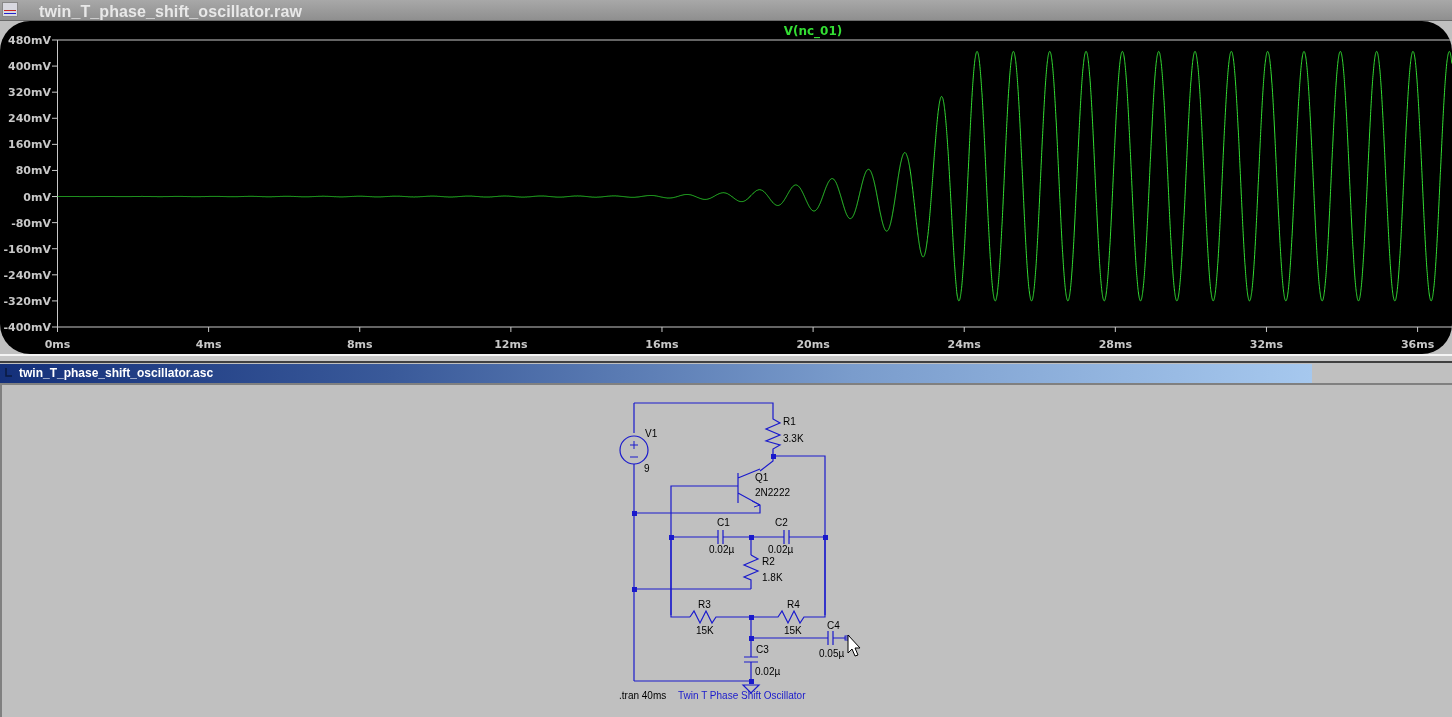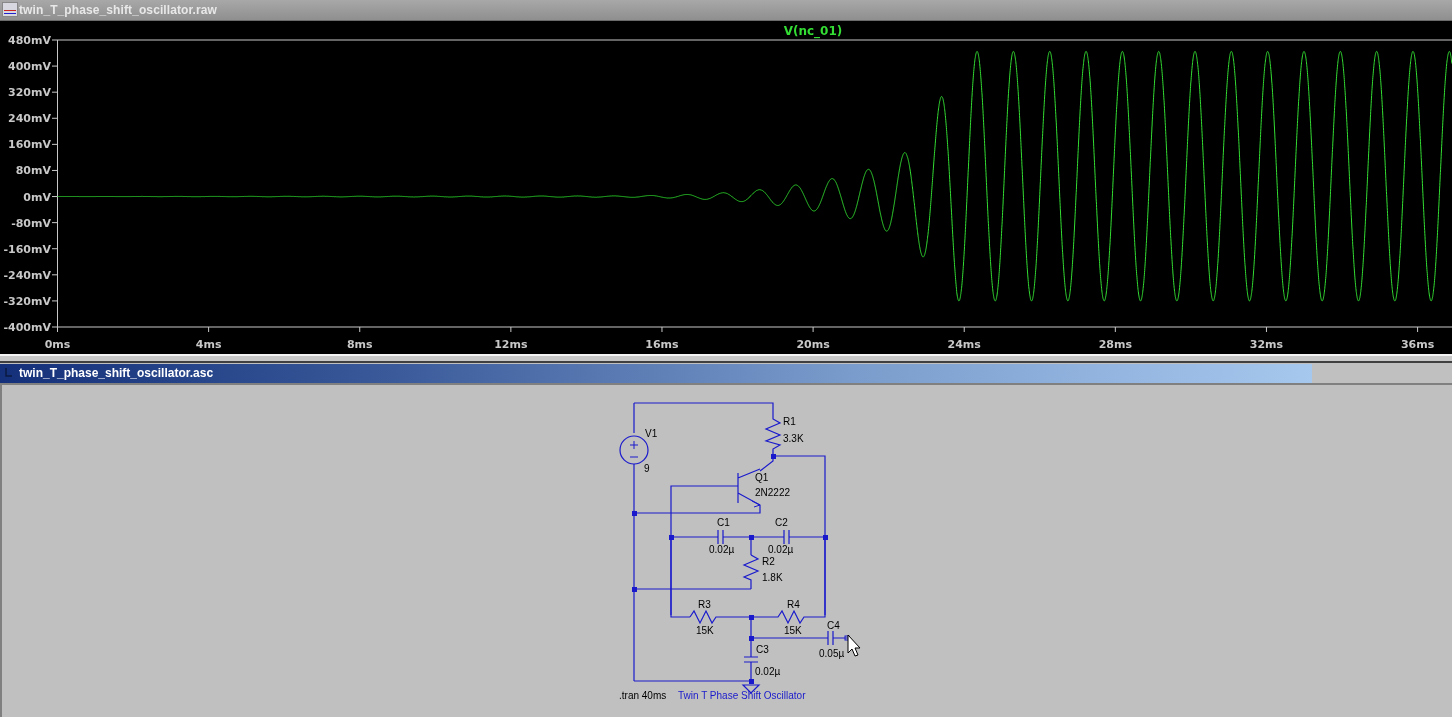--- a/index.html
+++ b/index.html
@@ -1,21 +1,21 @@
 <!DOCTYPE html>
 <html><head>
 <meta charset="utf-8">
 <style>
   html, body { margin:0; padding:0; }
   body { width:1452px; height:717px; overflow:hidden; background:#c0c0c0; font-family:"Liberation Sans", sans-serif; position:relative; }
   .titlebar-gray { position:absolute; left:0; top:0; width:1452px; height:20px; background:linear-gradient(#a8a8a8,#8f8f8f); border-bottom:1px solid #6a6a6a; }
-  .titlebar-gray .title { position:absolute; left:19px; top:3px; font-size:12px; font-weight:bold; color:#e8e8e8; letter-spacing:0.1px; }
+  .titlebar-gray .title { position:absolute; left:19px; top:3px; font-size:16px; font-weight:bold; color:#e8e8e8; letter-spacing:0.1px;padding-left:20px; }
   .wave-icon { position:absolute; left:2px; top:2px; width:16px; height:15px; background:#d8d8e0; border:1px solid #888; box-sizing:border-box; }
   .wave-icon i { position:absolute; left:1px; right:1px; height:1px; }
-  .plot-pane { position:absolute; left:0; top:21px; width:1452px; height:333px; background:#000; }
+  .plot-pane { position:absolute; left:0; top:21px; width:1452px; height:333px; background:#000;border-radius:30px; }
   .plot-pane svg { position:absolute; left:0; top:0; }
   .splitter { position:absolute; left:0; top:354px; width:1452px; height:9px; background:#c8c8c8; border-top:2px solid #f4f4f4; border-bottom:2px solid #404040; box-sizing:border-box; }
   .titlebar-blue { position:absolute; left:0; top:364px; width:1312px; height:19px; background:linear-gradient(90deg,#14307a 0%, #3a5a9a 30%, #7a9ccc 65%, #a6c8ee 100%); }
   .titlebar-blue .title { position:absolute; left:19px; top:2px; font-size:12px; font-weight:bold; color:#ffffff; }
   .sch-icon { position:absolute; left:5px; top:4px; width:8px; height:11px; }
   .schematic { position:absolute; left:0; top:383px; width:1452px; height:334px; background:#c0c0c0; border-top:2px solid #808080; border-left:2px solid #808080; box-sizing:border-box; }
   .schematic svg { position:absolute; left:-2px; top:-2px; }
   .lbl { font-family:"Liberation Sans", sans-serif; font-size:10px; fill:#000; }
   .bluetext { font-family:"Liberation Sans", sans-serif; font-size:10px; fill:#1a1acc; }
   .axis { font-family:"DejaVu Sans", sans-serif; font-size:11px; fill:#c8c8c8; font-weight:bold; }

